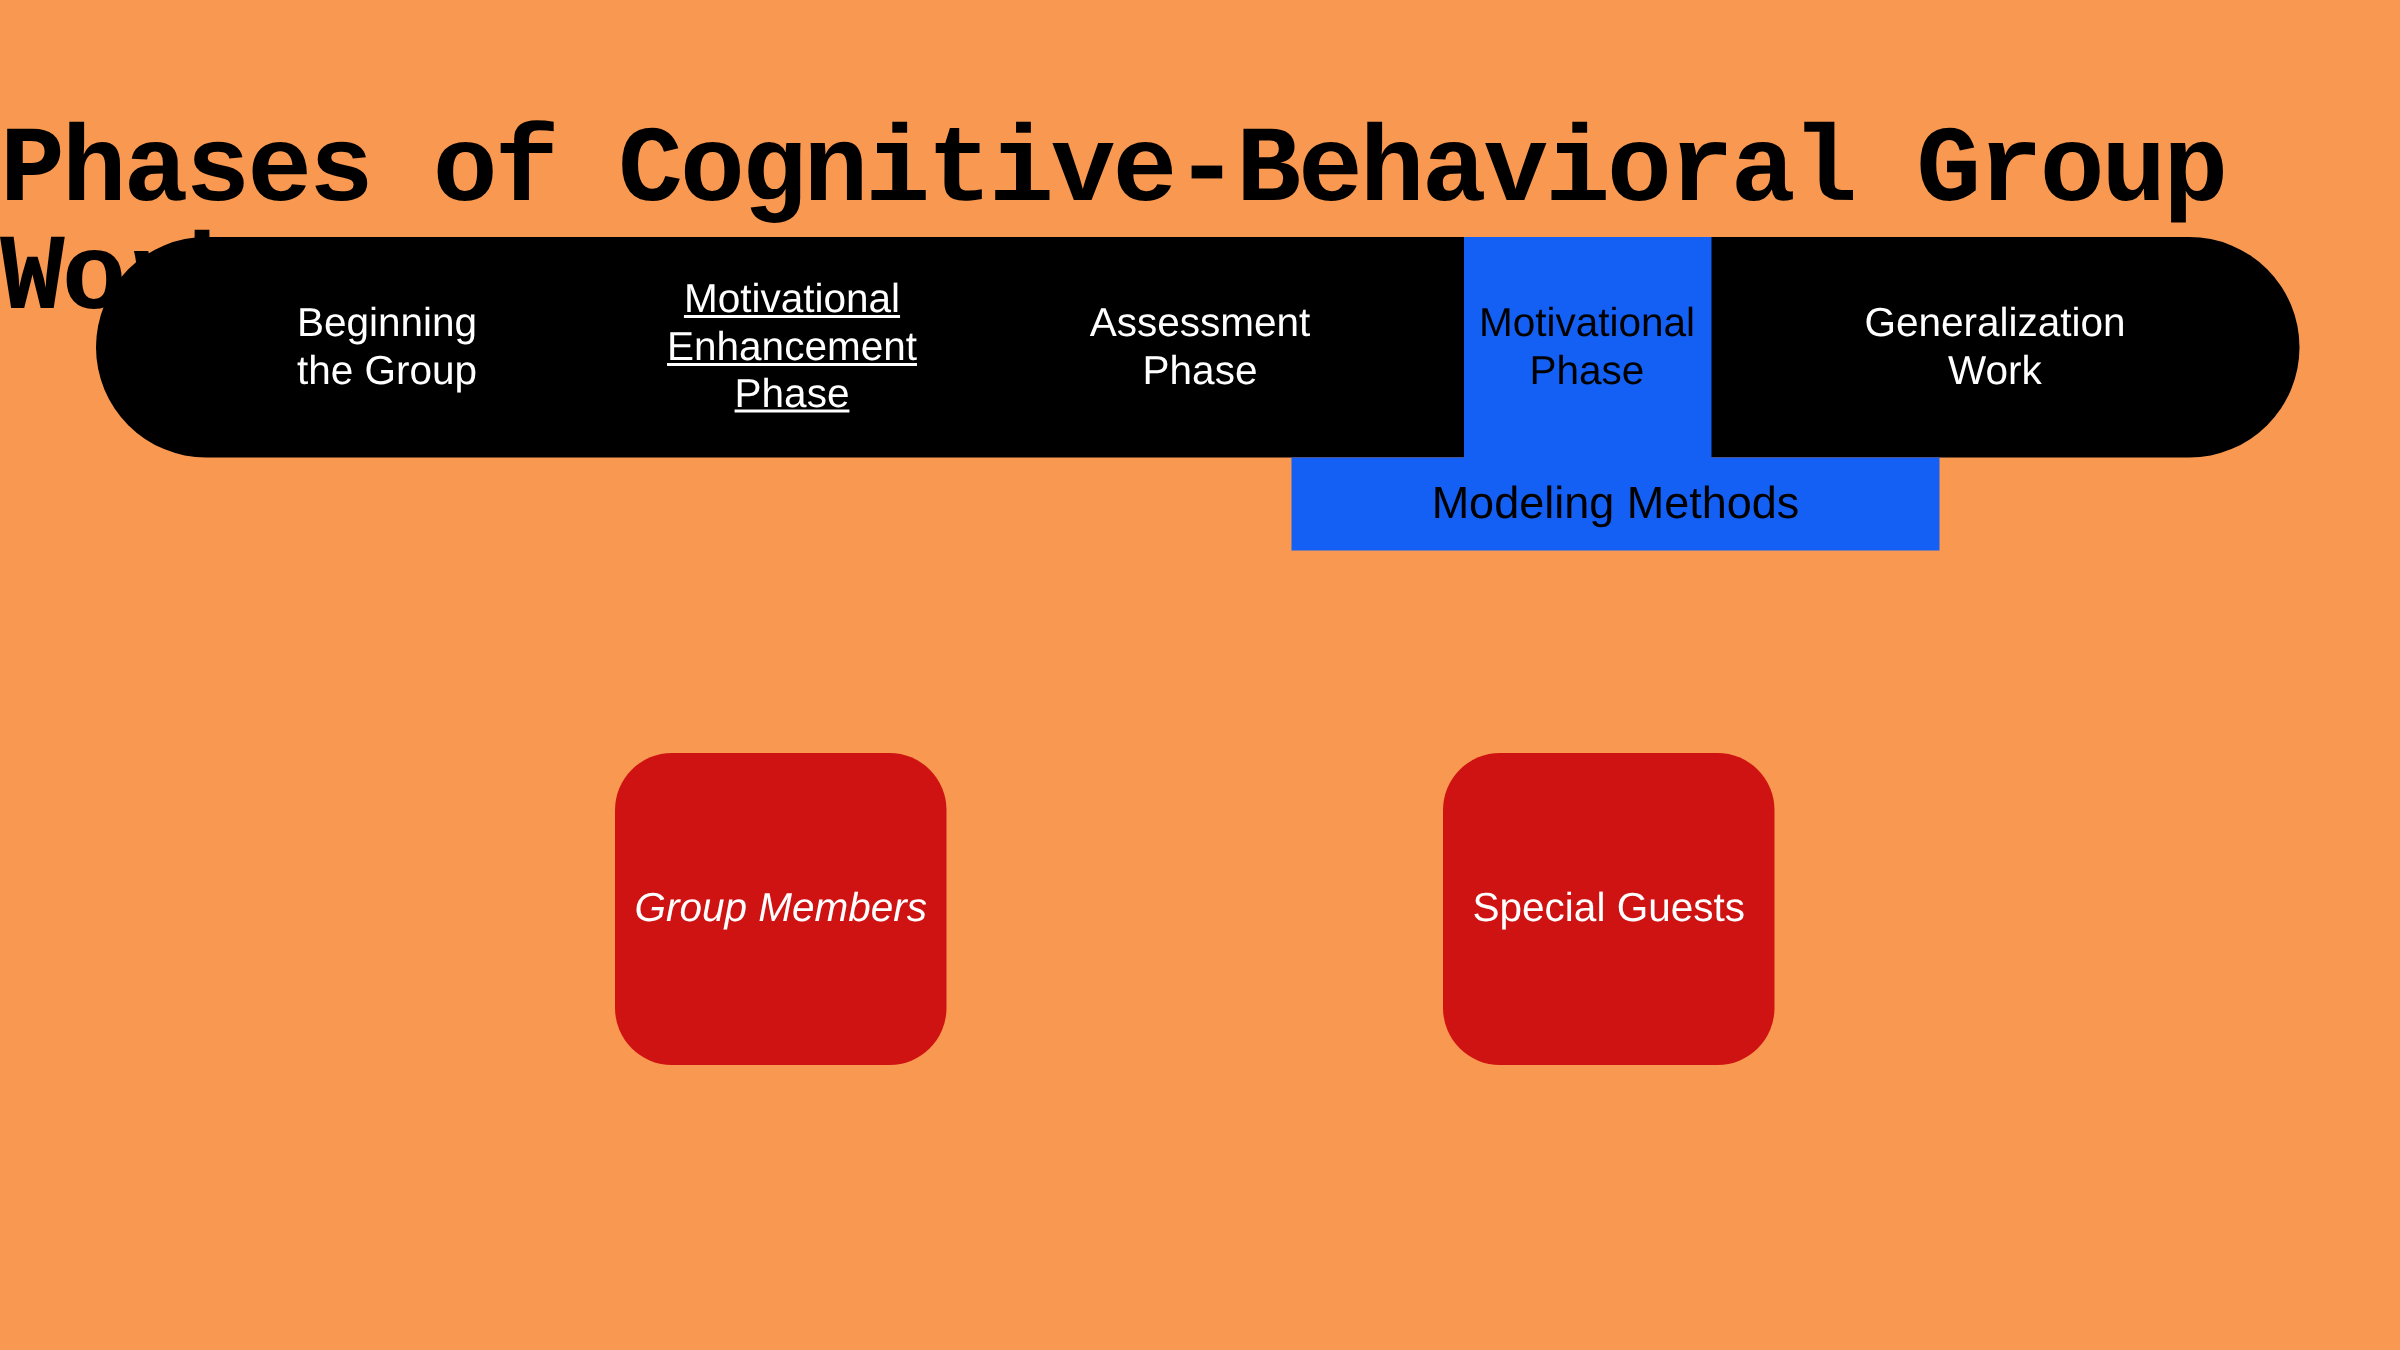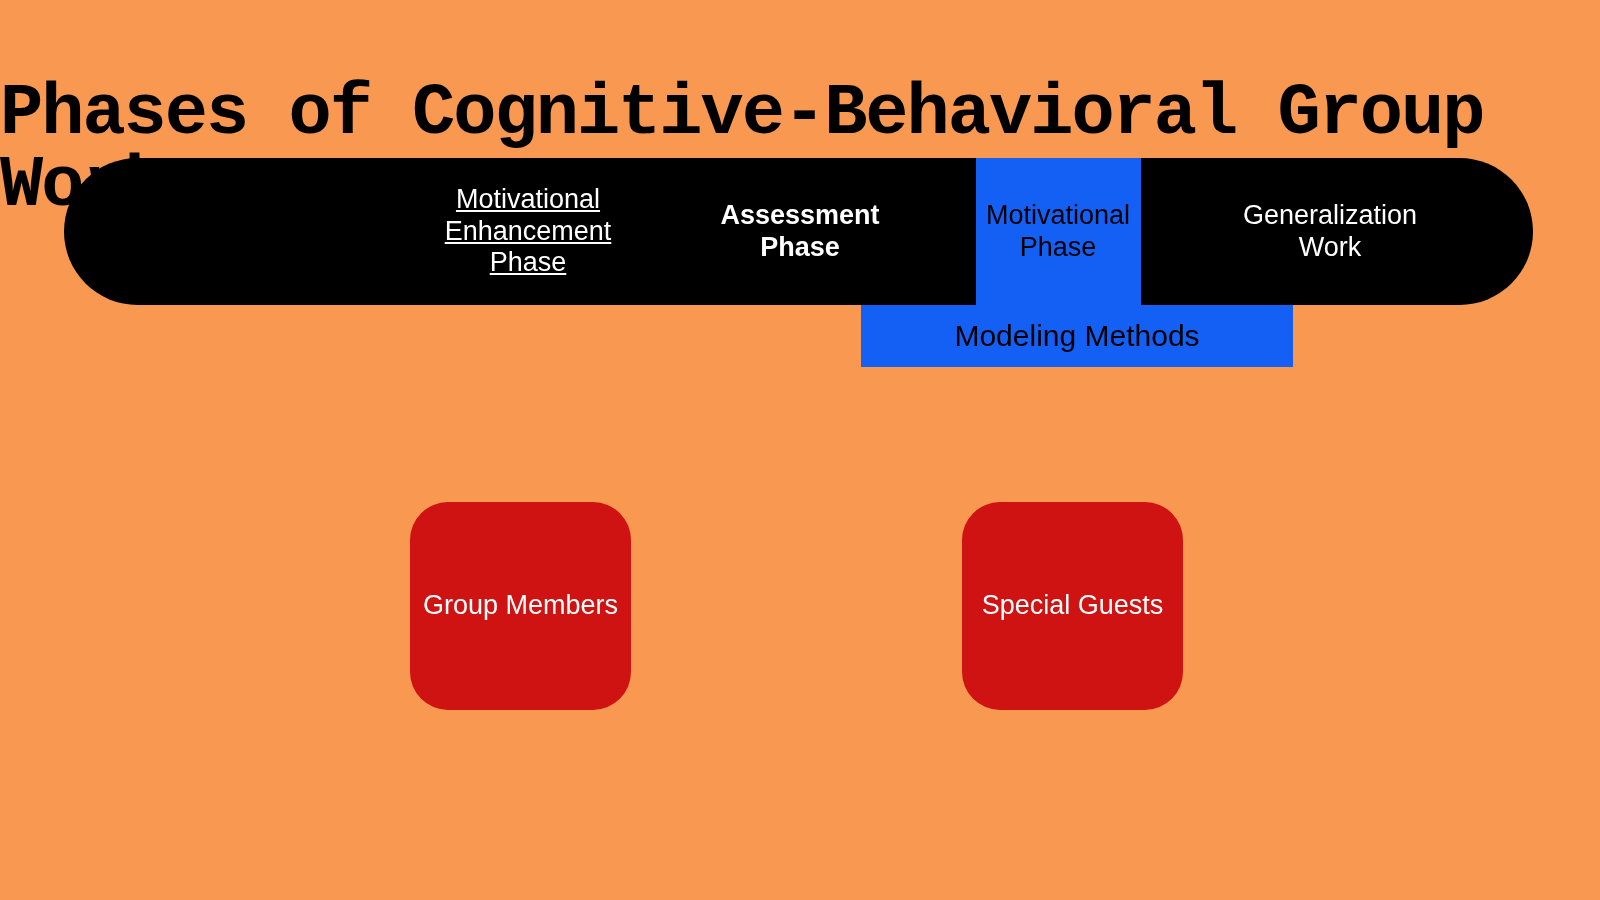--- a/index.html
+++ b/index.html
@@ -80,41 +80,41 @@
     justify-content: center;
     text-align: center;
     color: var(--phase-text);
     font-size: 27px;
     line-height: 1.18;
     white-space: pre-line;
     z-index: 3;
   }
   .phase-label.p0 { left: 123px; }
   .phase-label.p1 { left: 393px; text-decoration: underline; }
-  .phase-label.p2 { left: 665px; font-weight: bold; }
+  .phase-label.p2 { left: 665px; }
   .phase-label.p3 { left: 923px; color: var(--dark-text); }
   .phase-label.p4 { left: 1195px; }
 
   .participant {
     position: absolute;
     top: 502px;
     width: 221px;
     height: 208px;
     background: var(--participant-red);
     border-radius: 38px;
     display: flex;
     align-items: center;
     justify-content: center;
     text-align: center;
     color: var(--phase-text);
     font-size: 27px;
     line-height: 1.18;
     white-space: pre-line;
   }
-  .participant.m0 { left: 410px; }
+  .participant.m0 { left: 410px; font-style: italic; }
   .participant.m1 { left: 687px; }
   .participant.m2 { left: 962px; }
 
   .citation {
     position: absolute;
     top: 852px;
     right: 42px;
     font-size: 24px;
     color: var(--dark-text);
   }
@@ -127,20 +127,22 @@
   <h1 class="title">Phases of Cognitive-Behavioral Group Work</h1>
 
   <div class="phase-bar"></div>
 
   <div class="highlight-col"></div>
 
   <div class="callout-box">
     <span class="callout-label">Modeling Methods</span>
   </div>
 
+  <div class="phase-label p0">Beginning
+the Group</div>
 
   <div class="phase-label p1">Motivational
 Enhancement
 Phase</div>
 
   <div class="phase-label p2">Assessment
 Phase</div>
 
   <div class="phase-label p3">Motivational
 Phase</div>

